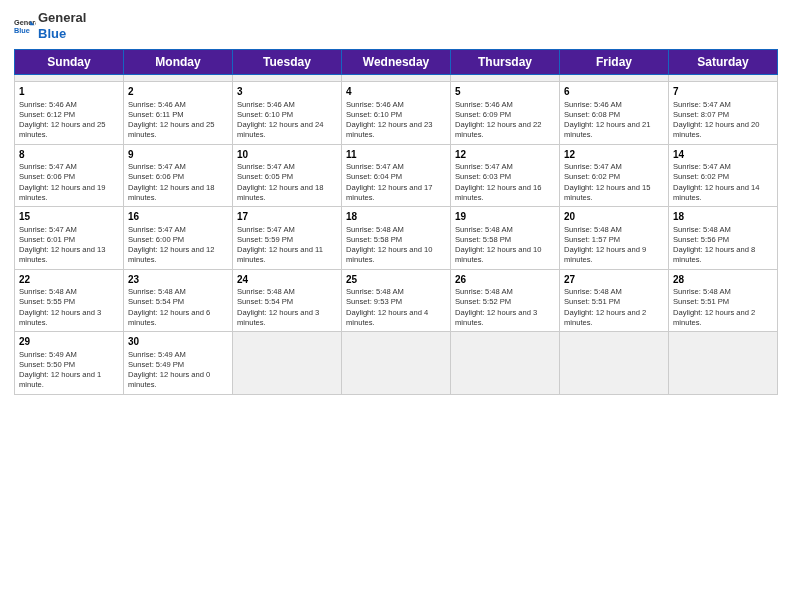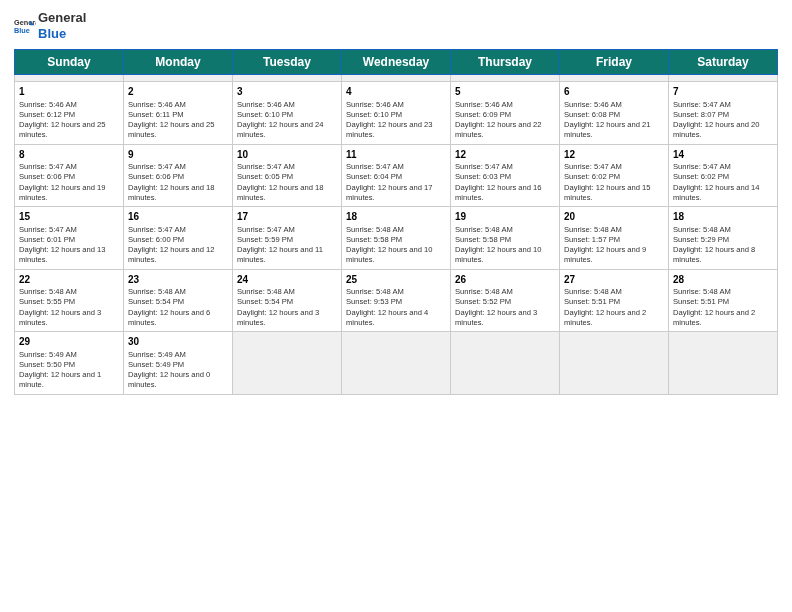--- a/index.html
+++ b/index.html
@@ -42,21 +42,21 @@
     .subtitle {
       font-size: 13px;
       color: #555;
     }
     table {
       width: 100%;
       border-collapse: collapse;
       table-layout: fixed;
     }
     .day-header {
-      background: #0f766e;
+      background: #4c1d95;
       color: #fff;
       font-size: 12px;
       font-weight: bold;
       text-align: center;
       padding: 5px 2px;
       border: 1px solid #1565c0;
     }
     td {
       vertical-align: top;
       border: 1px solid #ccc;
@@ -245,21 +245,21 @@
           </td>
           <td>
             <span class="day-num">20</span>
             <div class="cell-text">Sunrise: 5:48 AM</div>
             <div class="cell-text">Sunset: 1:57 PM</div>
             <div class="cell-text">Daylight: 12 hours and 9 minutes.</div>
           </td>
           <td>
             <span class="day-num">18</span>
             <div class="cell-text">Sunrise: 5:48 AM</div>
-            <div class="cell-text">Sunset: 5:29 PM</div>
+            <div class="cell-text">Sunset: 5:56 PM</div>
             <div class="cell-text">Daylight: 12 hours and 8 minutes.</div>
           </td>
         </tr>
         <tr>
           <td>
             <span class="day-num">22</span>
             <div class="cell-text">Sunrise: 5:48 AM</div>
             <div class="cell-text">Sunset: 5:55 PM</div>
             <div class="cell-text">Daylight: 12 hours and 3 minutes.</div>
           </td>

